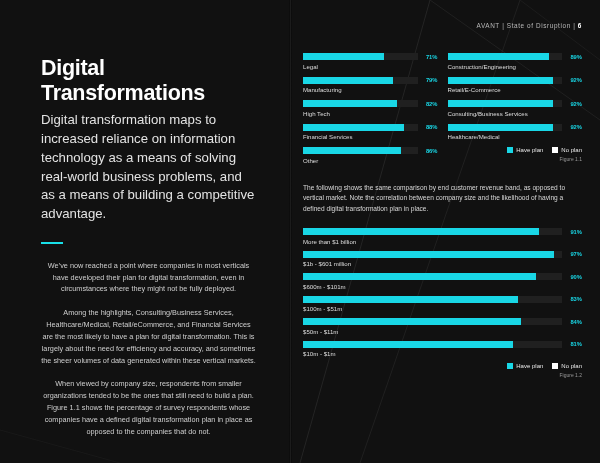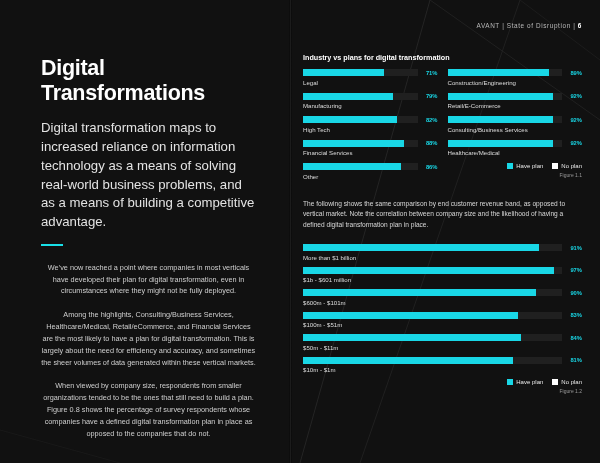--- a/index.html
+++ b/index.html
@@ -28,28 +28,28 @@
   .left {
     position: absolute; left: 0; top: 0; width: 289px; height: 463px;
     padding: 56px 30px 20px 41px;
   }
   .title {
     font-size: 21.5px;
     font-weight: bold;
     letter-spacing: -0.3px;
     color: #ffffff;
     line-height: 1.15;
-    margin-bottom: 14px;
+    margin-bottom: 6px;
   }
   .lede {
     font-size: 13.2px;
     line-height: 1.42;
     color: #e3e3e3;
     font-weight: 400;
-    margin-bottom: 12px;
+    margin-bottom: 18px;
   }
   .rule {
     width: 22px; height: 2px; background: #19e0e8; margin: 10px 0 16px 0;
   }
   .body-p {
     font-size: 7.3px;
     line-height: 1.62;
     color: #cfcfcf;
     margin-bottom: 12px;
     max-width: 215px;
@@ -126,34 +126,33 @@
   </svg>
 
   <div class="spine"></div>
 
   <div class="left">
     <h1 class="title">Digital Transformations</h1>
     <p class="lede">Digital transformation maps to increased reliance on information technology as a means of solving real-world business problems, and as a means of building a competitive advantage.</p>
     <div class="rule"></div>
     <p class="body-p">We’ve now reached a point where companies in most verticals have developed their plan for digital transformation, even in circumstances where they might not be fully deployed.</p>
     <p class="body-p">Among the highlights, Consulting/Business Services, Healthcare/Medical, Retail/eCommerce, and Financial Services are the most likely to have a plan for digital transformation. This is largely about the need for efficiency and accuracy, and sometimes the sheer volumes of data generated within these vertical markets.</p>
-    <p class="body-p">When viewed by company size, respondents from smaller organizations tended to be the ones that still need to build a plan. Figure 0.8 shows the percentage of survey respondents whose companies have a defined digital transformation plan in place as opposed to the companies that do not.</p>
+    <p class="body-p">When viewed by company size, respondents from smaller organizations tended to be the ones that still need to build a plan. Figure 1.1 shows the percentage of survey respondents whose companies have a defined digital transformation plan in place as opposed to the companies that do not.</p>
   </div>
 
   <div class="right">
 
     <div class="runhead">
       <span>AVANT</span>
       <span>|</span>
       <span>State of Disruption</span>
       <span>|</span>
       <b>6</b>
     </div>
 
-    <div class="chart-title">Industry vs plans for digital transformation</div>
 
     <div class="chart1">
 
       <div class="col">
         <div class="barblock">
           <div class="bar-row">
             <div class="bar-track">
               <div class="bar-have" style="width:71%"></div>
             </div>
             <div class="bar-val">71%</div>

